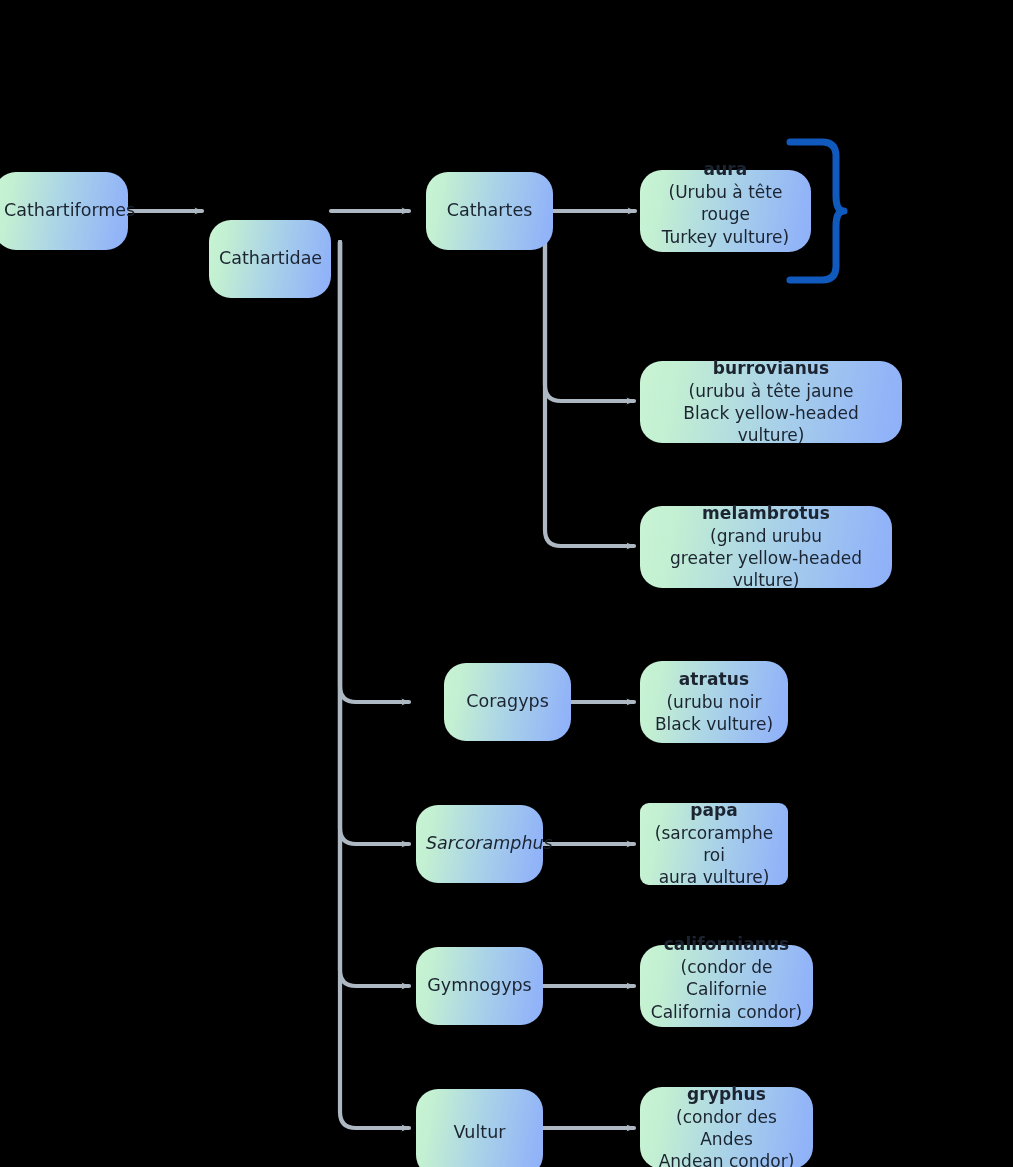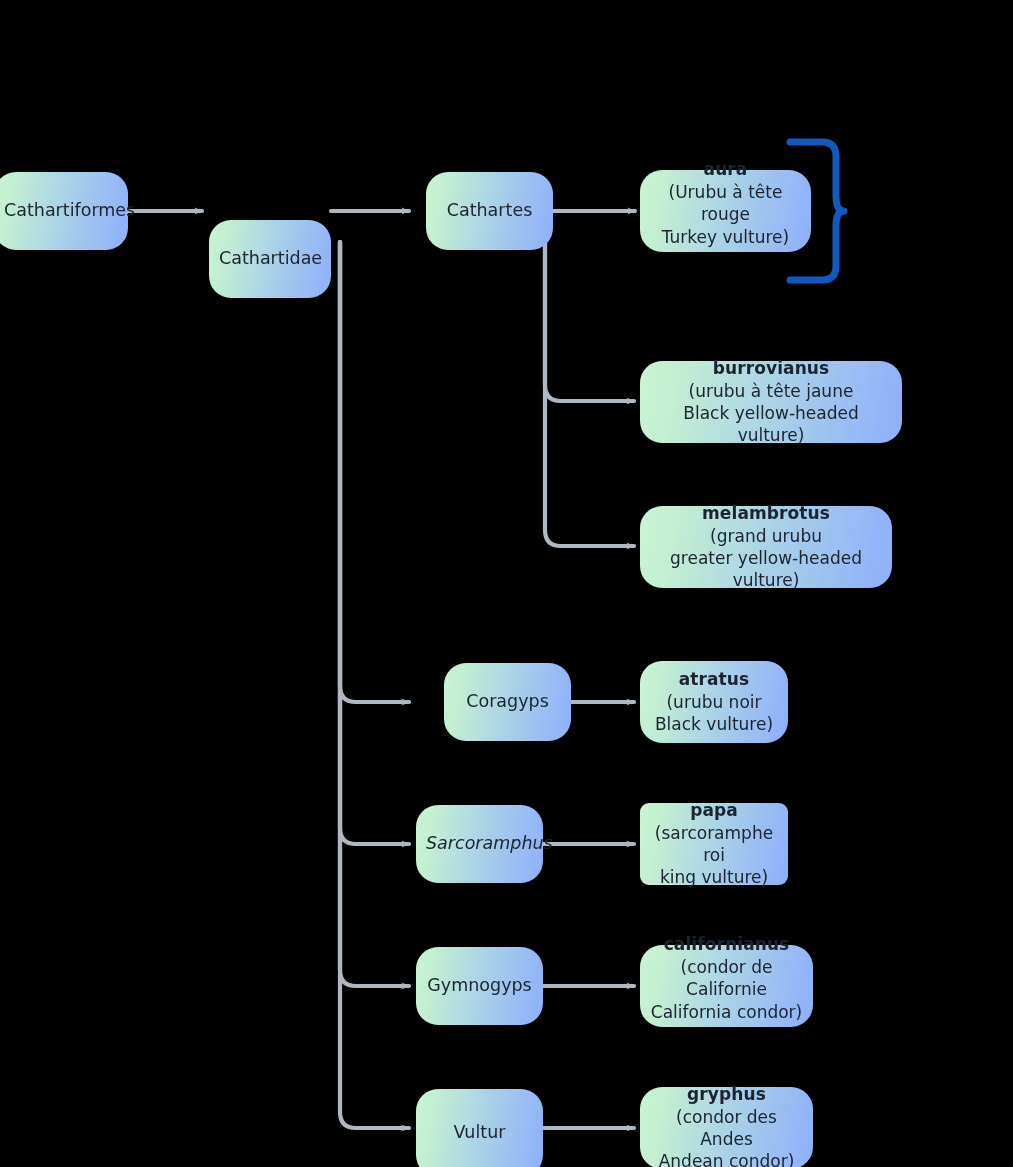--- a/index.html
+++ b/index.html
@@ -135,21 +135,21 @@
       <span class="sci">atratus</span>
       <span class="vern">(urubu noir</span>
       <span class="vern">Black vulture)</span>
     </span>
   </div>
 
   <div class="node species-node" style="left:640px; top:803px; width:148px; height:82px;border-radius:9px;">
     <span class="inner">
       <span class="sci">papa</span>
       <span class="vern">(sarcoramphe roi</span>
-      <span class="vern">king vulture)</span>
+      <span class="vern">aura vulture)</span>
     </span>
   </div>
 
   <div class="node species-node" style="left:640px; top:945px; width:173px; height:82px;align-items:flex-end;">
     <span class="inner">
       <span class="sci">californianus</span>
       <span class="vern">(condor de Californie</span>
       <span class="vern">California condor)</span>
     </span>
   </div>

